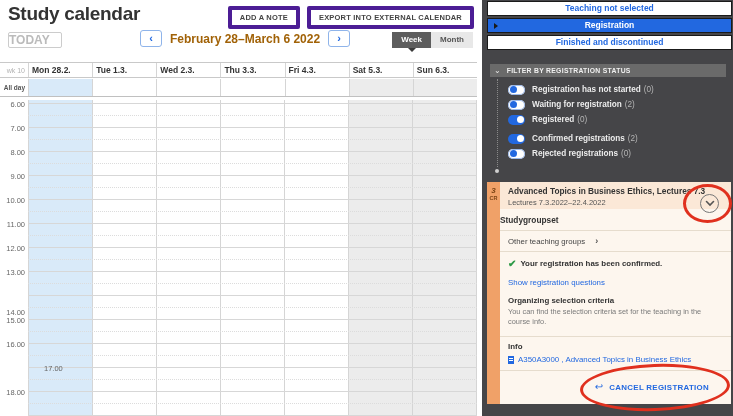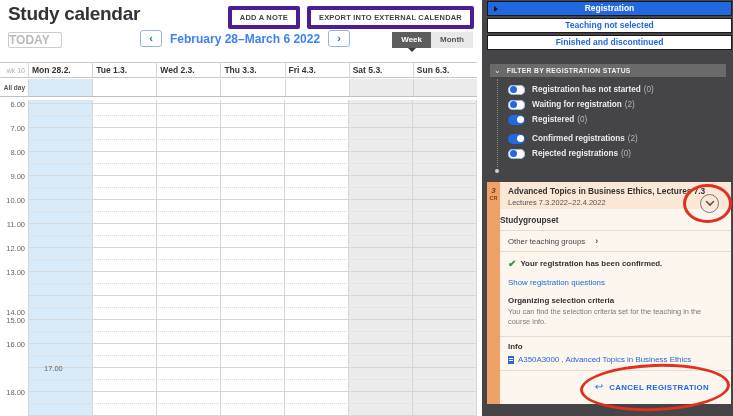--- a/index.html
+++ b/index.html
@@ -9,21 +9,21 @@
 
   
   .calendar { position:absolute; left:0; top:0; width:482px; height:416px; background:#fff; }
   .page-title { position:absolute; left:8px; top:3px; font-size:19px; font-weight:bold; color:#333; letter-spacing:-0.3px; }
   .hdr-buttons { position:absolute; right:8px; top:6px; display:flex; gap:7px; }
   .hdr-btn { background:#fff; border:4px solid #4c1d95; border-radius:2px; color:#444; font-size:7.5px; font-weight:bold; padding:3px 8px; letter-spacing:0.2px; cursor:pointer; }
   .toolbar { position:absolute; left:0; top:30px; width:482px; height:20px; }
   .today-btn { position:absolute; left:8px; top:2px; width:54px; height:16px; background:#fff; border:1px solid #ccc; border-radius:2px; color:#bbb; font-size:12px; font-weight:bold; text-align:left; line-height:14px; }
   .nav-group { position:absolute; left:140px; top:0; display:flex; align-items:center; gap:8px; }
   .nav-btn { width:22px; height:17px; border:1px solid #8fb4ea; border-radius:3px; background:#fff; color:#2268e0; font-size:11px; font-weight:bold; text-align:center; line-height:15px; cursor:pointer; }
-  .date-range { font-size:12px; font-weight:bold; color:#3b82f6; }
+  .date-range { font-size:12px; font-weight:bold; color:#a16207; }
   .seg { position:absolute; right:9px; top:2px; display:flex; height:16px; }
   .seg-item { font-size:8px; font-weight:bold; padding:0 9px; line-height:16px; color:#555; background:#e8e8e8; position:relative; cursor:pointer; }
   .seg-item.sel { background:#5d5d5d; color:#fff; }
   .seg-item.sel::after { content:""; position:absolute; left:50%; bottom:-4px; margin-left:-4px; border-left:4px solid transparent; border-right:4px solid transparent; border-top:4px solid #3a3a3a; }
 
   .grid-head { position:absolute; left:0; top:62px; width:477px; height:16px; border-top:1px solid #c9c9c9; border-bottom:1px solid #c9c9c9; display:flex; }
   .wk-cell { width:28px; font-size:7px; color:#b3b3b3; line-height:15px; text-align:right; padding-right:3px; }
   .day-head { flex:1; font-size:8.5px; font-weight:bold; color:#333; line-height:15px; padding-left:3px; border-left:1px solid #d5d5d5; overflow:hidden; white-space:nowrap; }
   .allday-row { position:absolute; left:0; top:79px; width:477px; height:18px; border-bottom:1px solid #c0c0c0; display:flex; }
   .allday-label { width:28px; font-size:6.5px; font-weight:bold; color:#555; line-height:18px; text-align:right; padding-right:3px; }
@@ -199,22 +199,22 @@
           <div class="hour-label" style="top: 216px;">15.00</div>
           <div class="hour-label" style="top: 240px;">16.00</div>
           <div class="hour-label" style="top: 264px; padding-left: 44px;">17.00</div>
           <div class="hour-label" style="top: 288px;">18.00</div>
         </div>
     </div>
   </div>
 
   <div class="panel">
     <div class="tabs">
+        <div class="tab">Teaching not selected</div>
         <div class="tab sel">Registration<div class="tri"></div></div>
-        <div class="tab">Teaching not selected</div>
         <div class="tab">Finished and discontinued</div>
       </div>
 
     <div class="filter-bar">
       <span class="filter-chevron">⌄</span>
       <span class="filter-title">FILTER BY REGISTRATION STATUS</span>
     </div>
     <div class="vdots"></div>
     <div class="vdot-end"></div>
     <div class="toggles">

